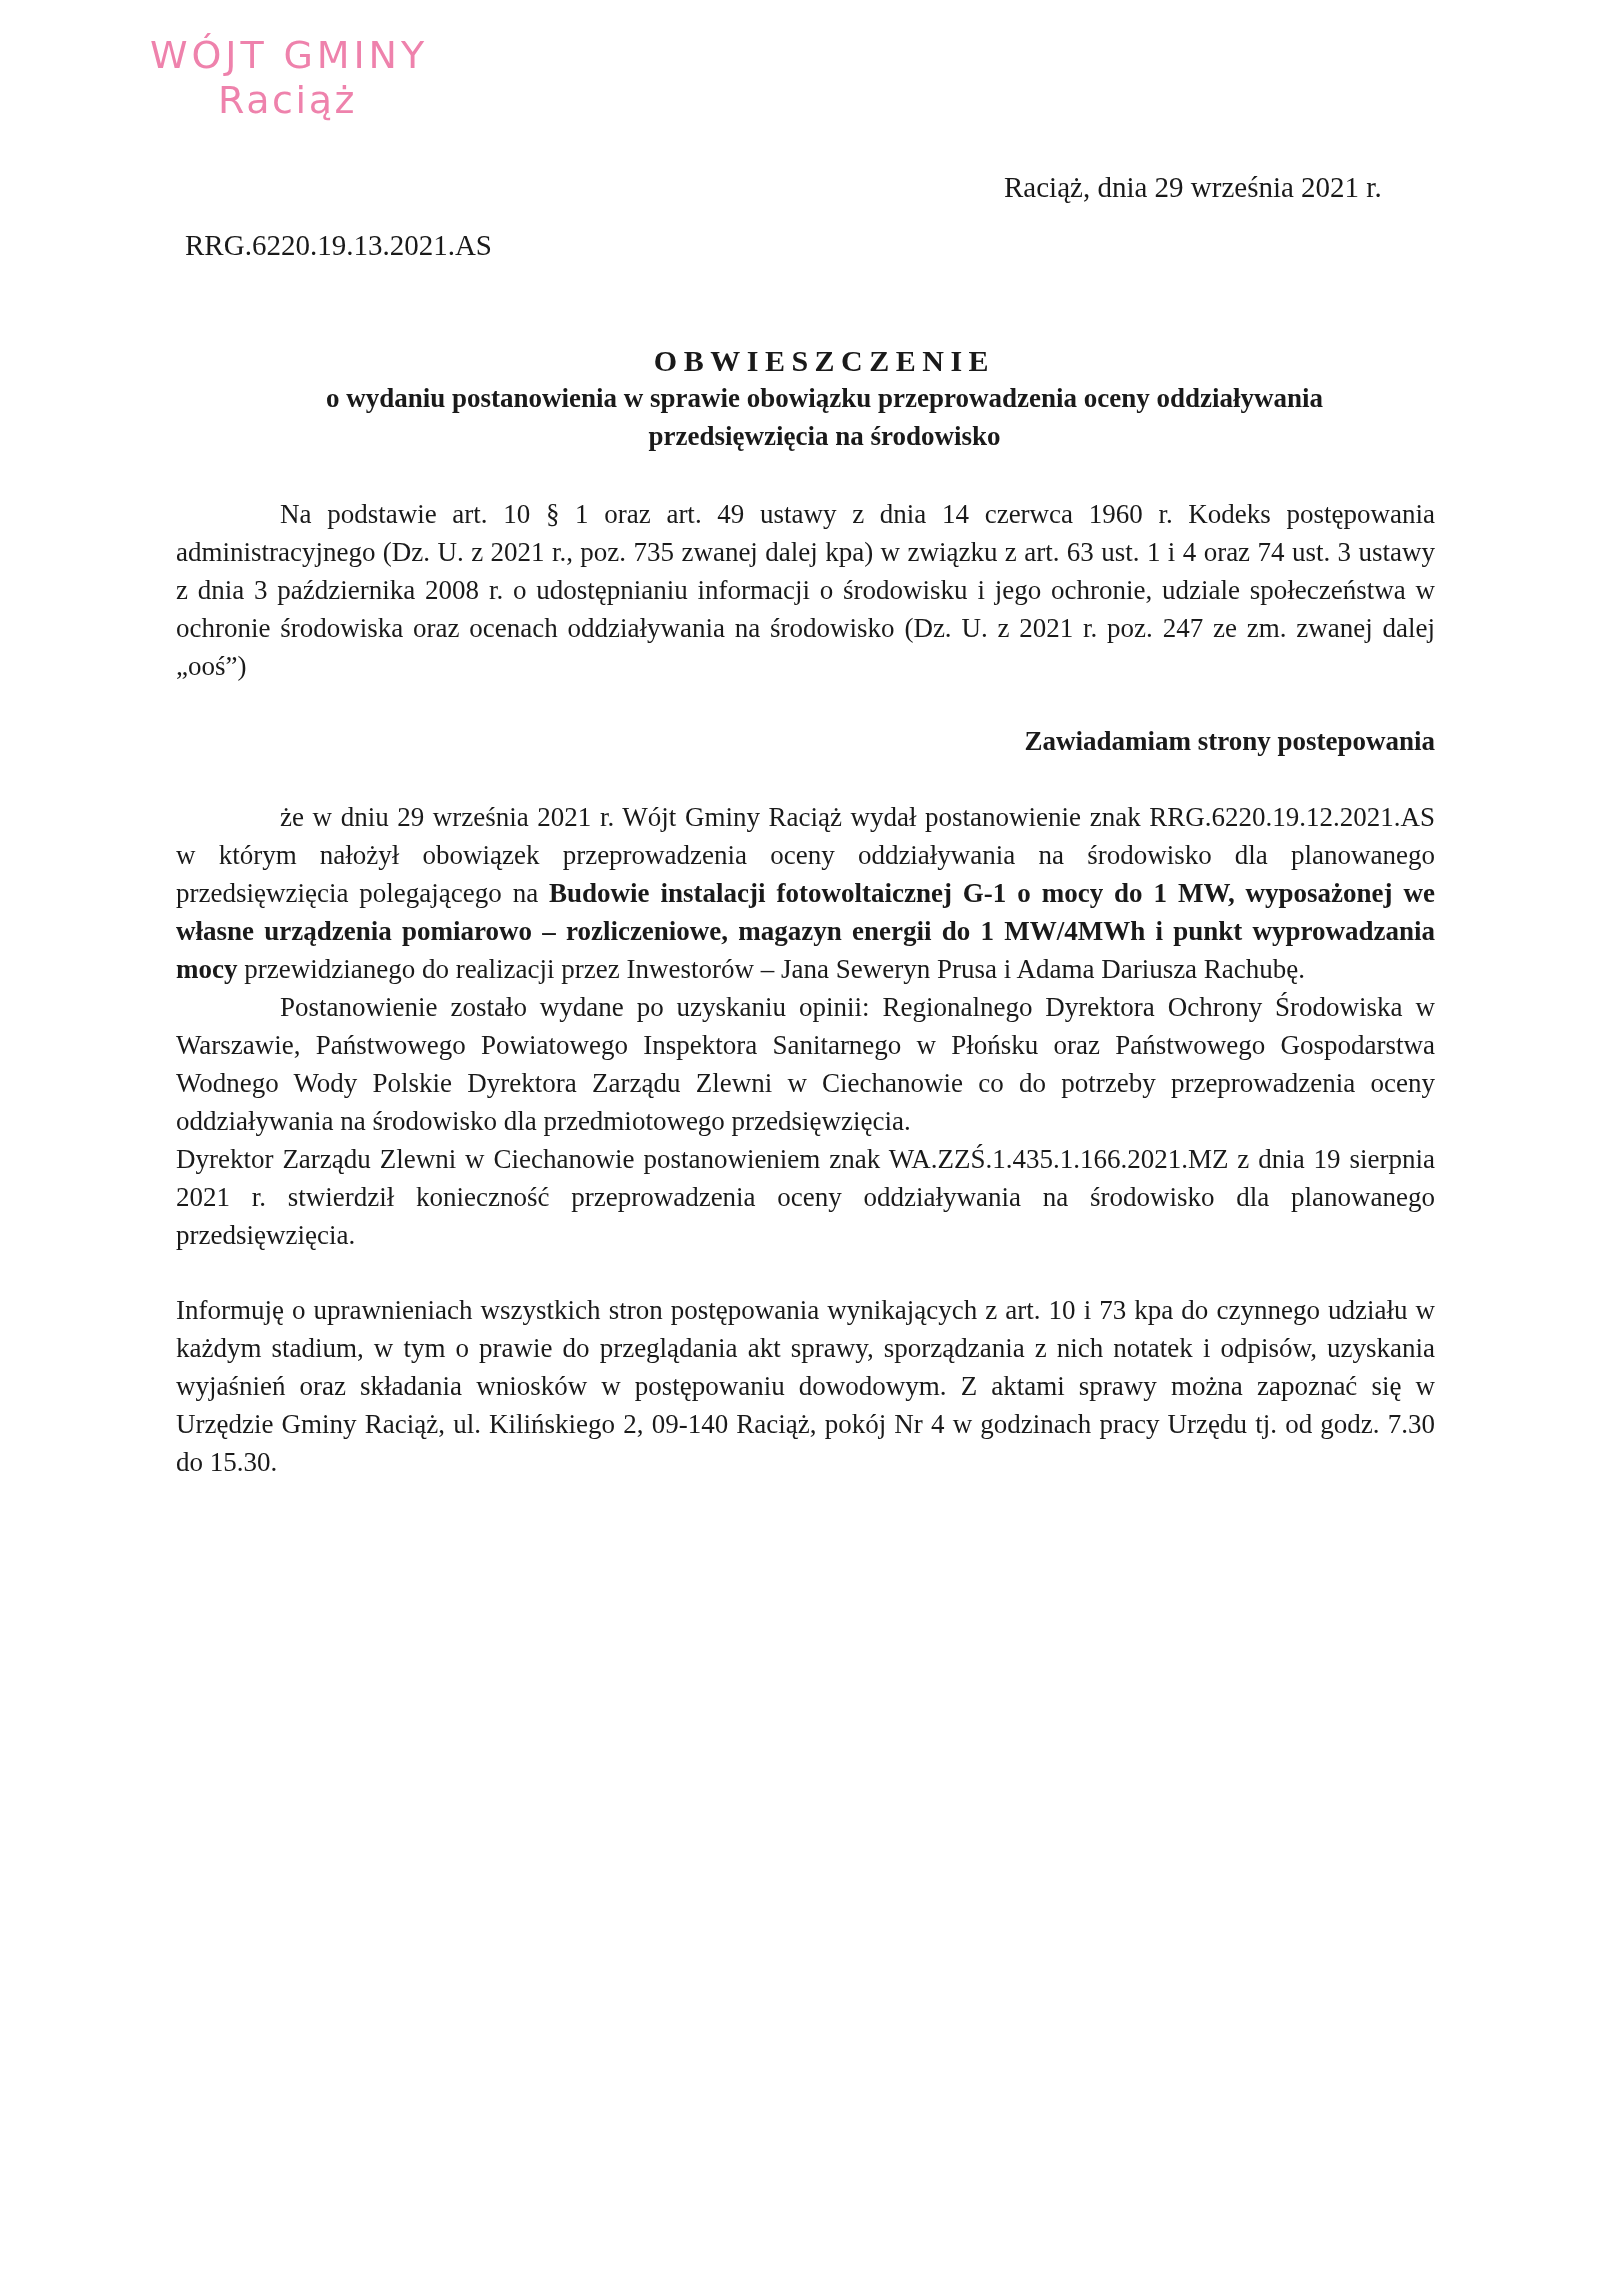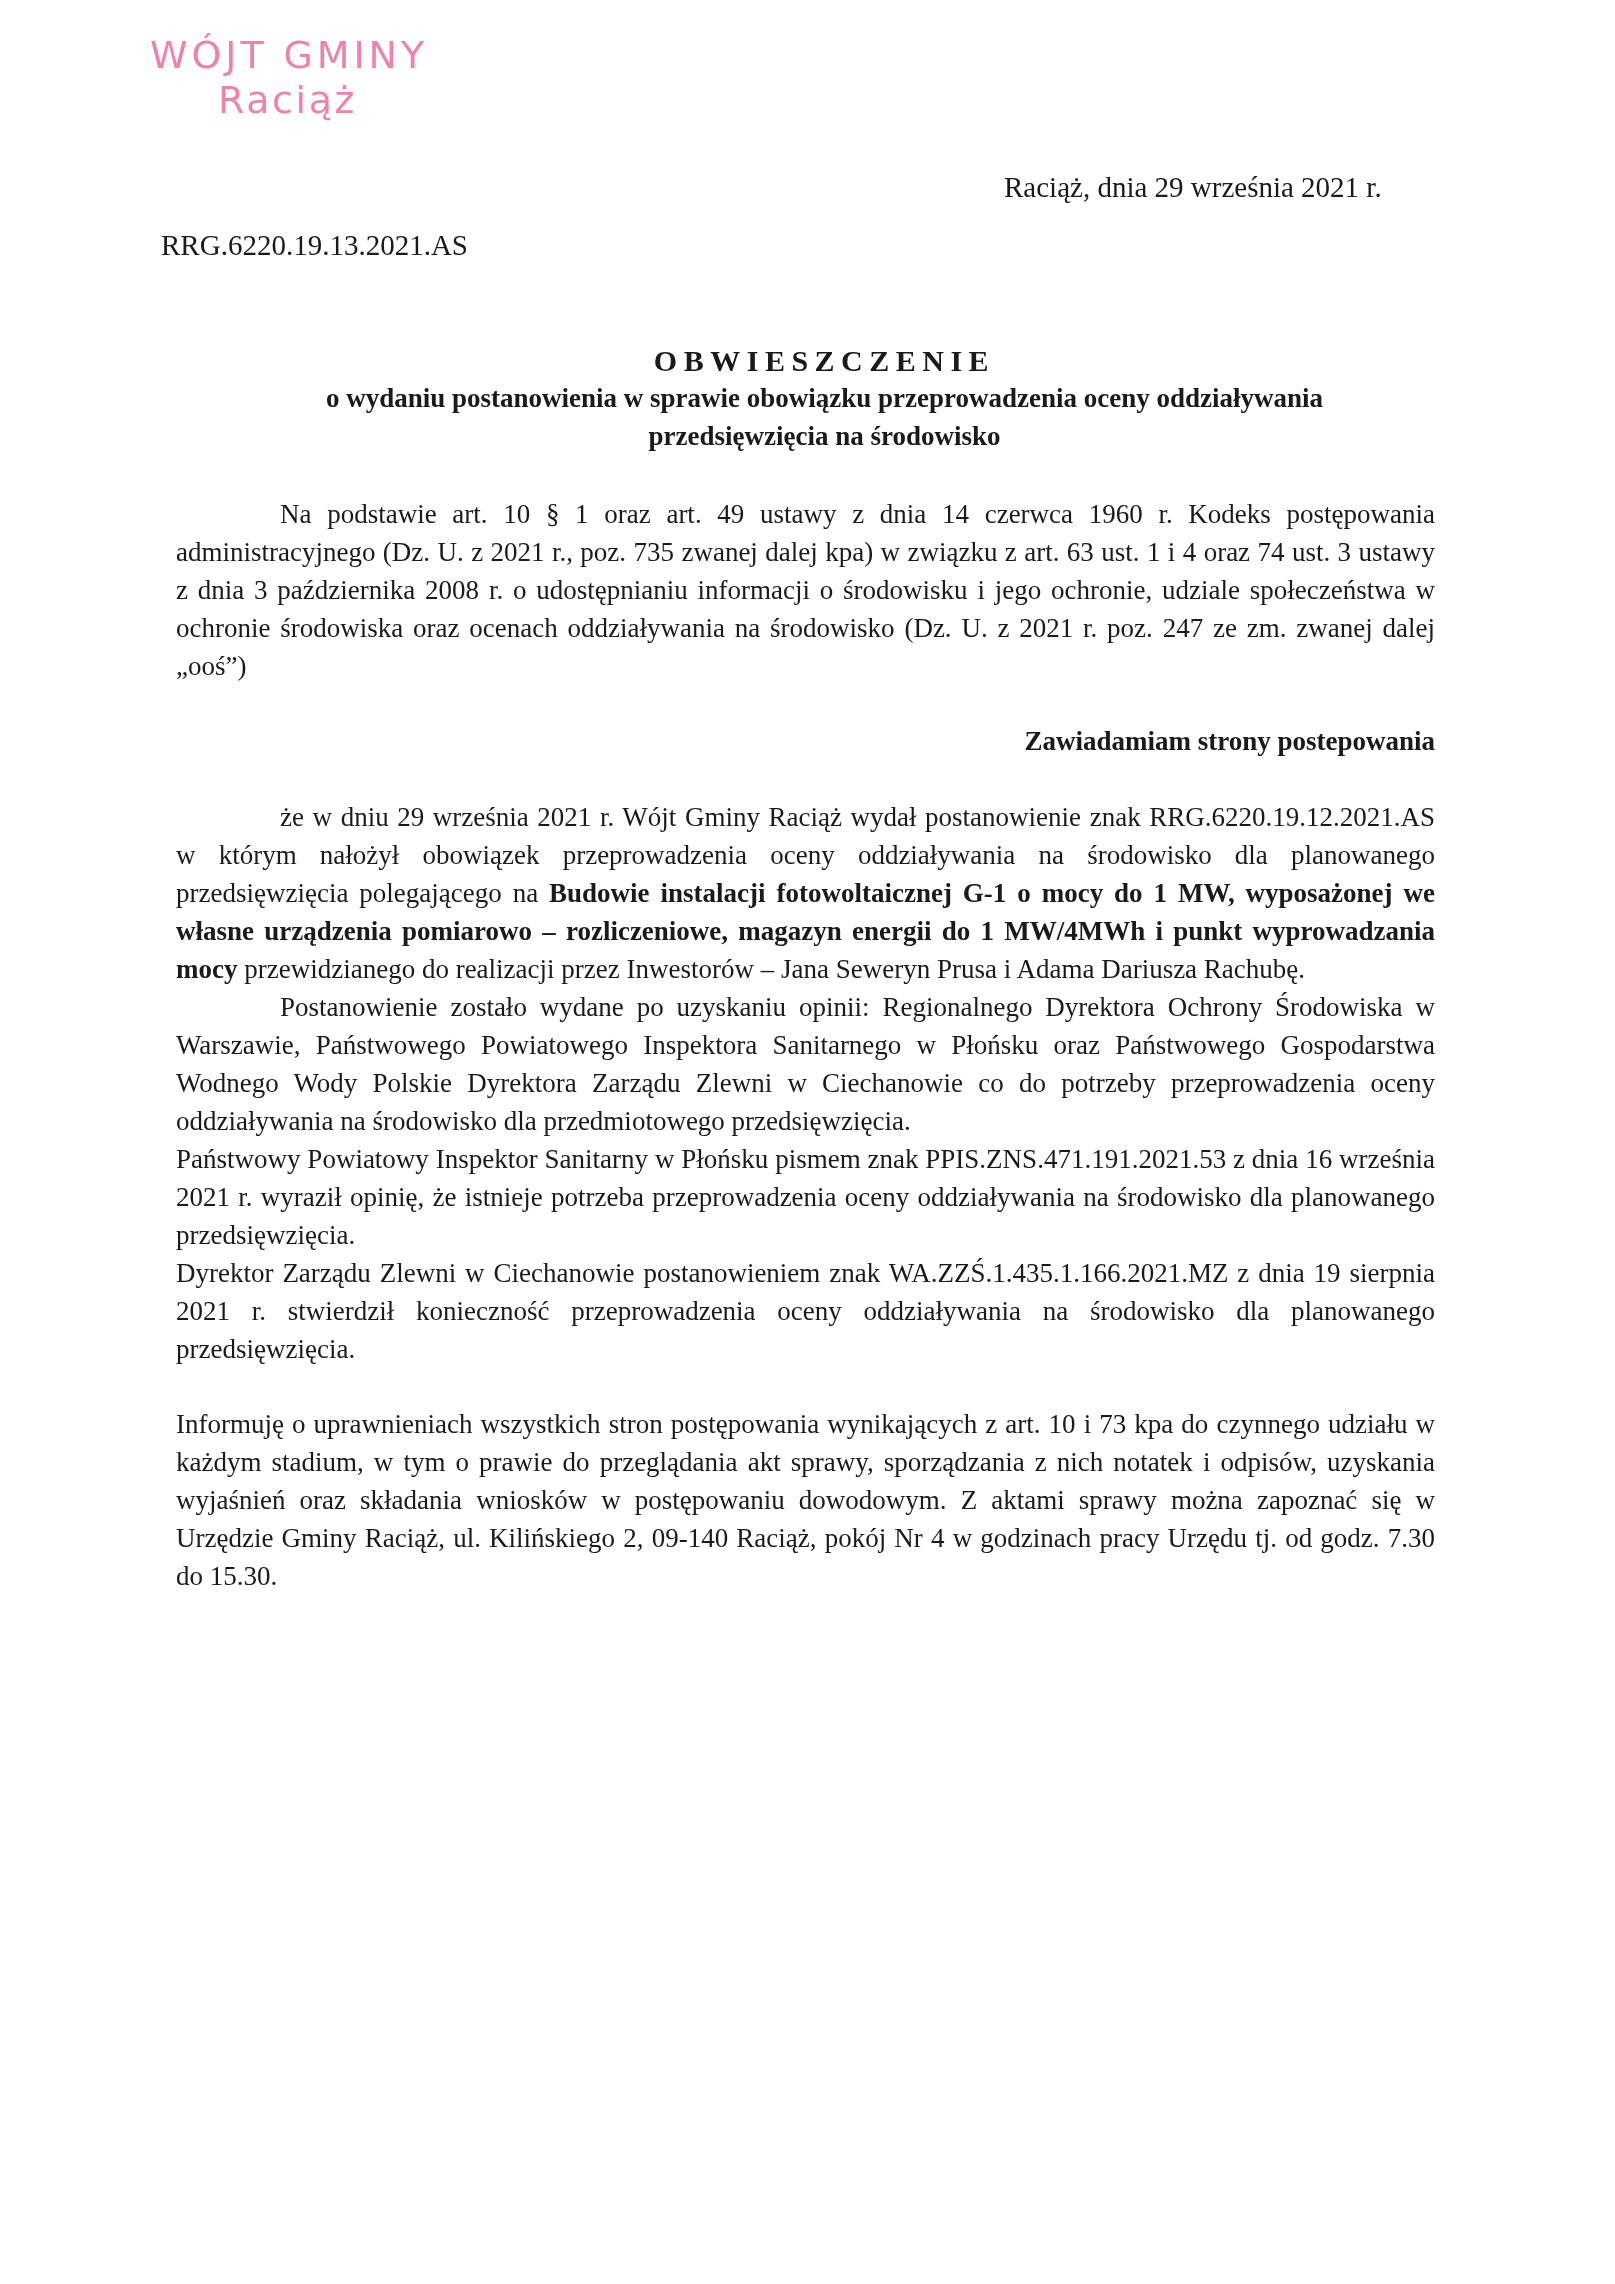--- a/index.html
+++ b/index.html
@@ -37,21 +37,21 @@
       margin-top: 5.2px;
     }
     .place-date {
       position: absolute;
       left: 1004px;
       top: 171px;
       font-size: 29px;
     }
     .ref-number {
       position: absolute;
-      left: 161px;
+      left: 185px;
       top: 229px;
       font-size: 29px;
     }
     .title-block {
       position: absolute;
       left: 192px;
       width: 1265px;
       top: 342px;
       text-align: center;
       font-weight: bold;
@@ -109,18 +109,17 @@
 
 <div class="body">
   <p class="indent">Na podstawie art. 10 § 1 oraz art. 49 ustawy z dnia 14 czerwca 1960 r. Kodeks postępowania administracyjnego (Dz. U. z 2021 r., poz. 735 zwanej dalej kpa) w związku z art. 63 ust. 1 i 4 oraz 74 ust. 3 ustawy z dnia 3 października 2008 r. o udostępnianiu informacji o środowisku i jego ochronie, udziale społeczeństwa w ochronie środowiska oraz ocenach oddziaływania na środowisko (Dz. U. z 2021 r. poz. 247 ze zm. zwanej dalej „ooś”)</p>
 
   <p class="section-heading">Zawiadamiam strony postepowania</p>
 
   <p class="indent"><span>że w dniu 29 września 2021 r. Wójt Gminy Raciąż wydał postanowienie znak RRG.6220.19.12.2021.AS w którym nałożył obowiązek przeprowadzenia oceny oddziaływania na środowisko dla planowanego przedsięwzięcia polegającego na </span><b>Budowie instalacji fotowoltaicznej G-1 o mocy do 1 MW, wyposażonej we własne urządzenia pomiarowo – rozliczeniowe, magazyn energii do 1 MW/4MWh i punkt wyprowadzania mocy</b><span> przewidzianego do realizacji przez Inwestorów – Jana Seweryn Prusa i Adama Dariusza Rachubę.</span></p>
 
   <p class="indent">Postanowienie zostało wydane po uzyskaniu opinii: Regionalnego Dyrektora Ochrony Środowiska w Warszawie, Państwowego Powiatowego Inspektora Sanitarnego w Płońsku oraz Państwowego Gospodarstwa Wodnego Wody Polskie Dyrektora Zarządu Zlewni w Ciechanowie co do potrzeby przeprowadzenia oceny oddziaływania na środowisko dla przedmiotowego przedsięwzięcia.</p>
 
-  <p>Państwowy Powiatowy Inspektor Sanitarny w Płońsku pismem znak PPIS.ZNS.471.191.2021.53 z dnia 16 września 2021 r. wyraził opinię, że istnieje potrzeba przeprowadzenia oceny oddziaływania na środowisko dla planowanego przedsięwzięcia.</p>
   <p>Dyrektor Zarządu Zlewni w Ciechanowie postanowieniem znak WA.ZZŚ.1.435.1.166.2021.MZ z dnia 19 sierpnia 2021 r. stwierdził konieczność przeprowadzenia oceny oddziaływania na środowisko dla planowanego przedsięwzięcia.</p>
 
   <p class="gap">Informuję o uprawnieniach wszystkich stron postępowania wynikających z art. 10 i 73 kpa do czynnego udziału w każdym stadium, w tym o prawie do przeglądania akt sprawy, sporządzania z nich notatek i odpisów, uzyskania wyjaśnień oraz składania wniosków w postępowaniu dowodowym. Z aktami sprawy można zapoznać się w Urzędzie Gminy Raciąż, ul. Kilińskiego 2, 09-140 Raciąż, pokój Nr 4 w godzinach pracy Urzędu tj. od godz. 7.30 do 15.30.</p>
 </div>
 
 
 </body></html>

